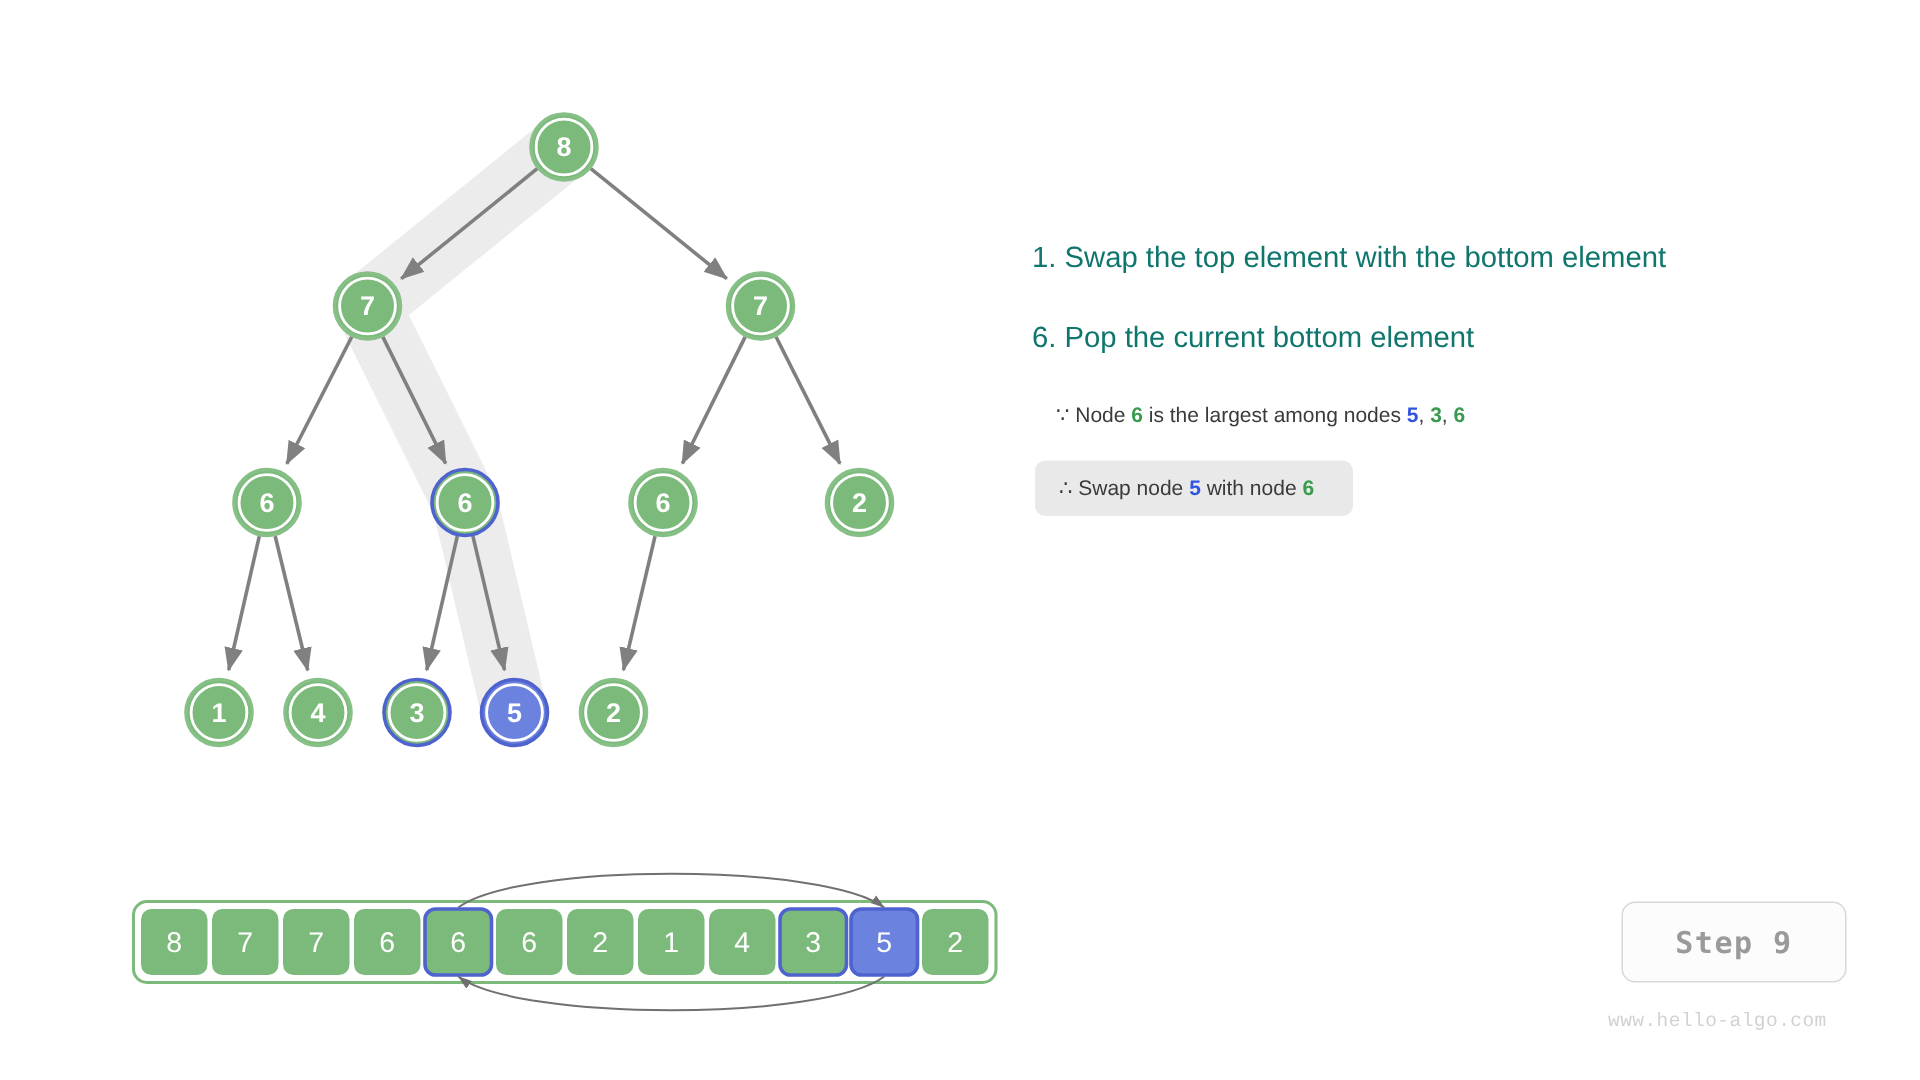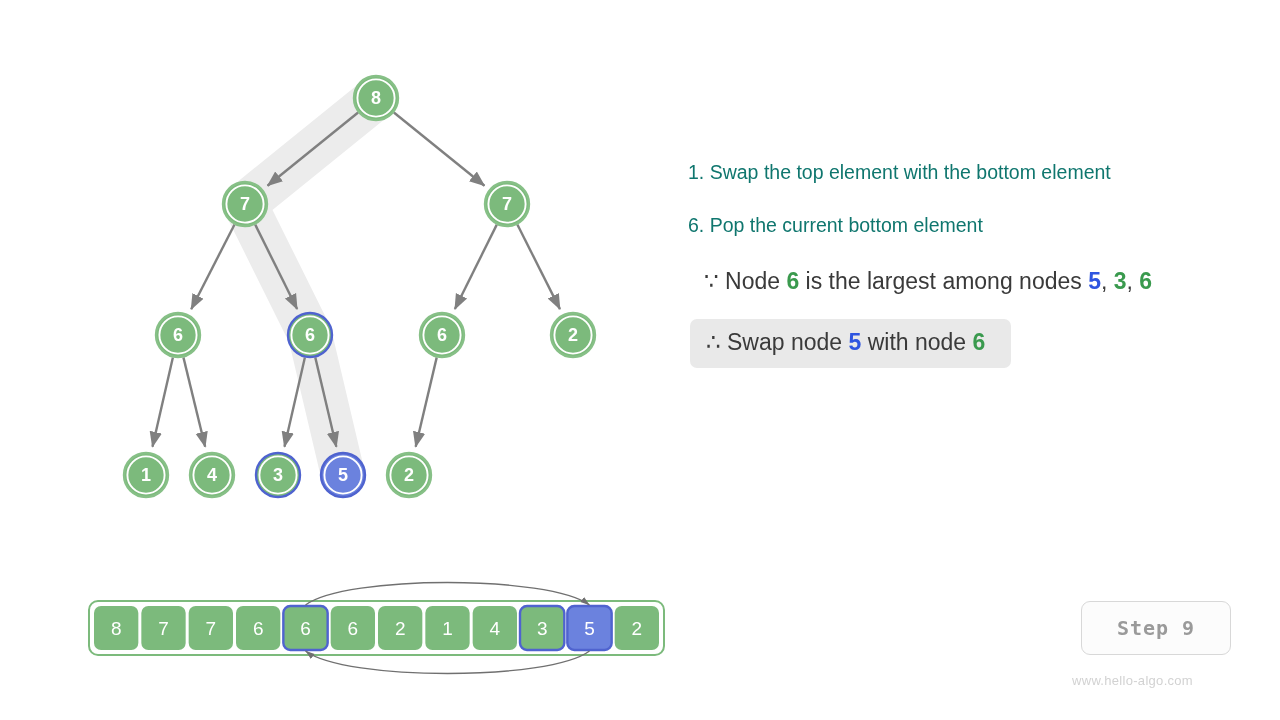--- a/index.html
+++ b/index.html
@@ -22,21 +22,21 @@
     position: absolute; left: 688px; top: 160px; width: 560px;
   }
   .panel-title {
     font-size: 21px; font-weight: bold; color: #2f2f2f;
     letter-spacing: -0.2px; margin: 0 0 28px 0; line-height: 1.2;
   }
   .step-line {
     font-size: 19.5px; color: #0f766e; margin: 0 0 29px 0; line-height: 1.25;
   }
   .sub-line {
-    font-size: 23px; color: #3a3a3a; margin: 0 0 8px 0;
+    font-size: 14px; color: #3a3a3a; margin: 0 0 8px 0;
     padding-left: 16px; line-height: 1.3;
   }
   .sub-line.boxed {
     background: #e9e9e9; border-radius: 7px;
     padding: 9px 26px 10px 16px; display: inline-block;
     margin-left: 2px; margin-top: 14px;
   }
   .n-blue  { color: #2f55e0; font-weight: bold; }
   .n-green { color: #3a9a4e; font-weight: bold; }
 
@@ -48,21 +48,21 @@
     background: #fcfcfc;
     display: flex; align-items: center; justify-content: center;
     font-family: "DejaVu Sans Mono", monospace;
     font-size: 20px; font-weight: bold; color: #9a9a9a;
     letter-spacing: 1px;
     text-align: center;
   }
   
   #watermark {
     position: absolute; left: 1072px; top: 673px;
-    font-family: Liberation Sans, sans-serif;
+    font-family: Liberation Mono, monospace;
     font-size: 13px; color: #d2d2d2; letter-spacing: 0.3px;
     white-space: nowrap;
   }
 
   svg text { font-family: "Liberation Sans", sans-serif; }
 </style>
 </head>
 <body>
 
 <div id="stage">

